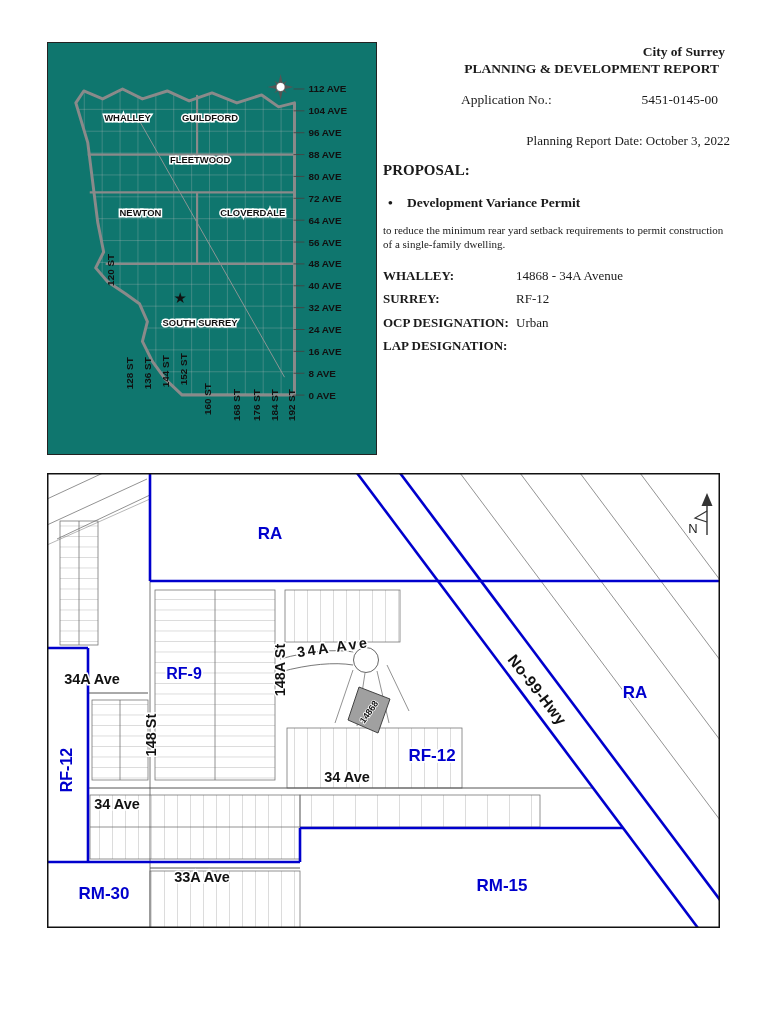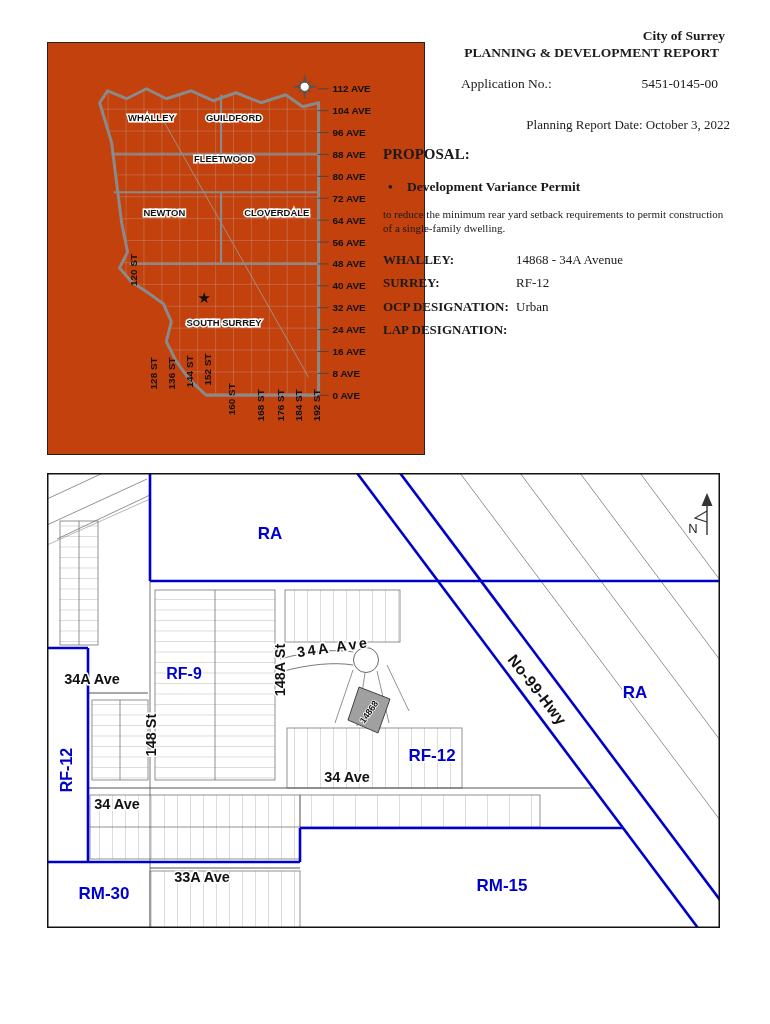--- a/index.html
+++ b/index.html
@@ -1,28 +1,28 @@
 <!DOCTYPE html>
 <html><head>
 <meta charset="utf-8">
 <style>
   *{margin:0;padding:0;box-sizing:border-box}
   html,body{width:770px;height:1024px}
   body{background:#fff;font-family:"Liberation Serif",serif;color:#1a1a1a;position:relative;overflow:hidden}
   .page{position:absolute;inset:0;background:#fff}
 
   
-  .overview-map{position:absolute;left:47px;top:42px;width:378px;height:413px;border:1px solid #222;background:#c2410c}
+  .overview-map{position:absolute;left:47px;top:42px;width:330px;height:413px;border:1px solid #222;background:#0f766e}
   .overview-map svg,.zoning-map svg{display:block;width:100%;height:100%}
 
   
   .zoning-map{position:absolute;left:47px;top:473px;width:673px;height:455px;background:#fff}
 
   
-  .report-header{position:absolute;left:383px;top:28px;width:347px;font-size:13.5px;line-height:1.25}
+  .report-header{position:absolute;left:383px;top:44px;width:347px;font-size:13.5px;line-height:1.25}
   .hdr-city{font-weight:bold;text-align:right;padding-right:5px}
   .hdr-title{font-weight:bold;text-align:right;padding-right:11px}
   .hdr-app{display:flex;font-weight:normal;margin-top:14px}
   .hdr-app .lbl{margin-left:78px}
   .hdr-app .val{margin-left:auto;padding-right:12px}
   .hdr-date{text-align:right;font-size:13px;margin-top:24px}
   .proposal-lbl{font-weight:bold;margin-top:12px;font-size:15px}
   .proposal-item{display:flex;margin-top:15px;font-weight:bold}
   .proposal-item .bullet{width:24px;padding-left:5px}
   .proposal-desc{margin-top:11px;font-size:11px;line-height:1.32}

